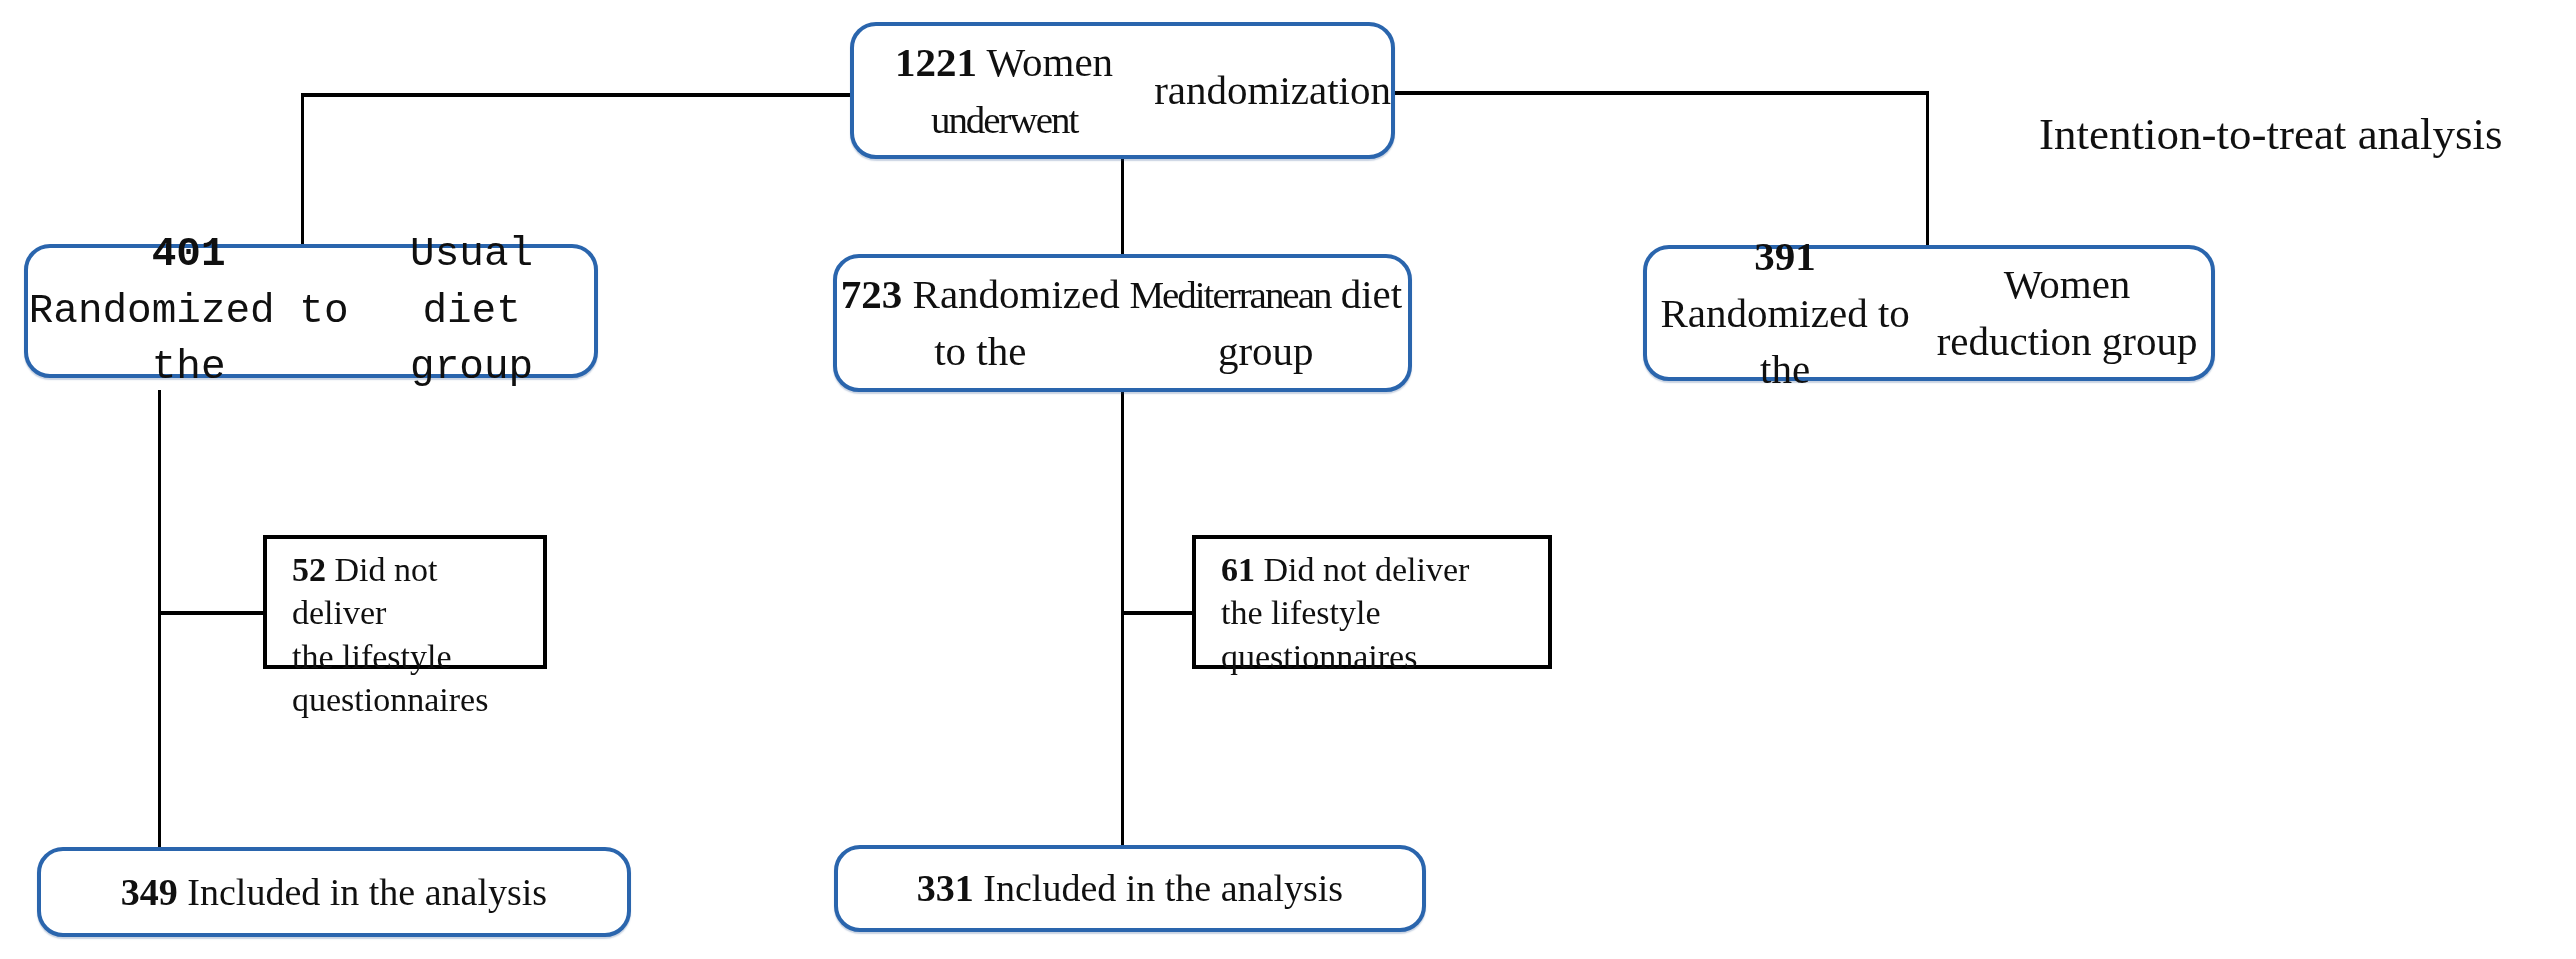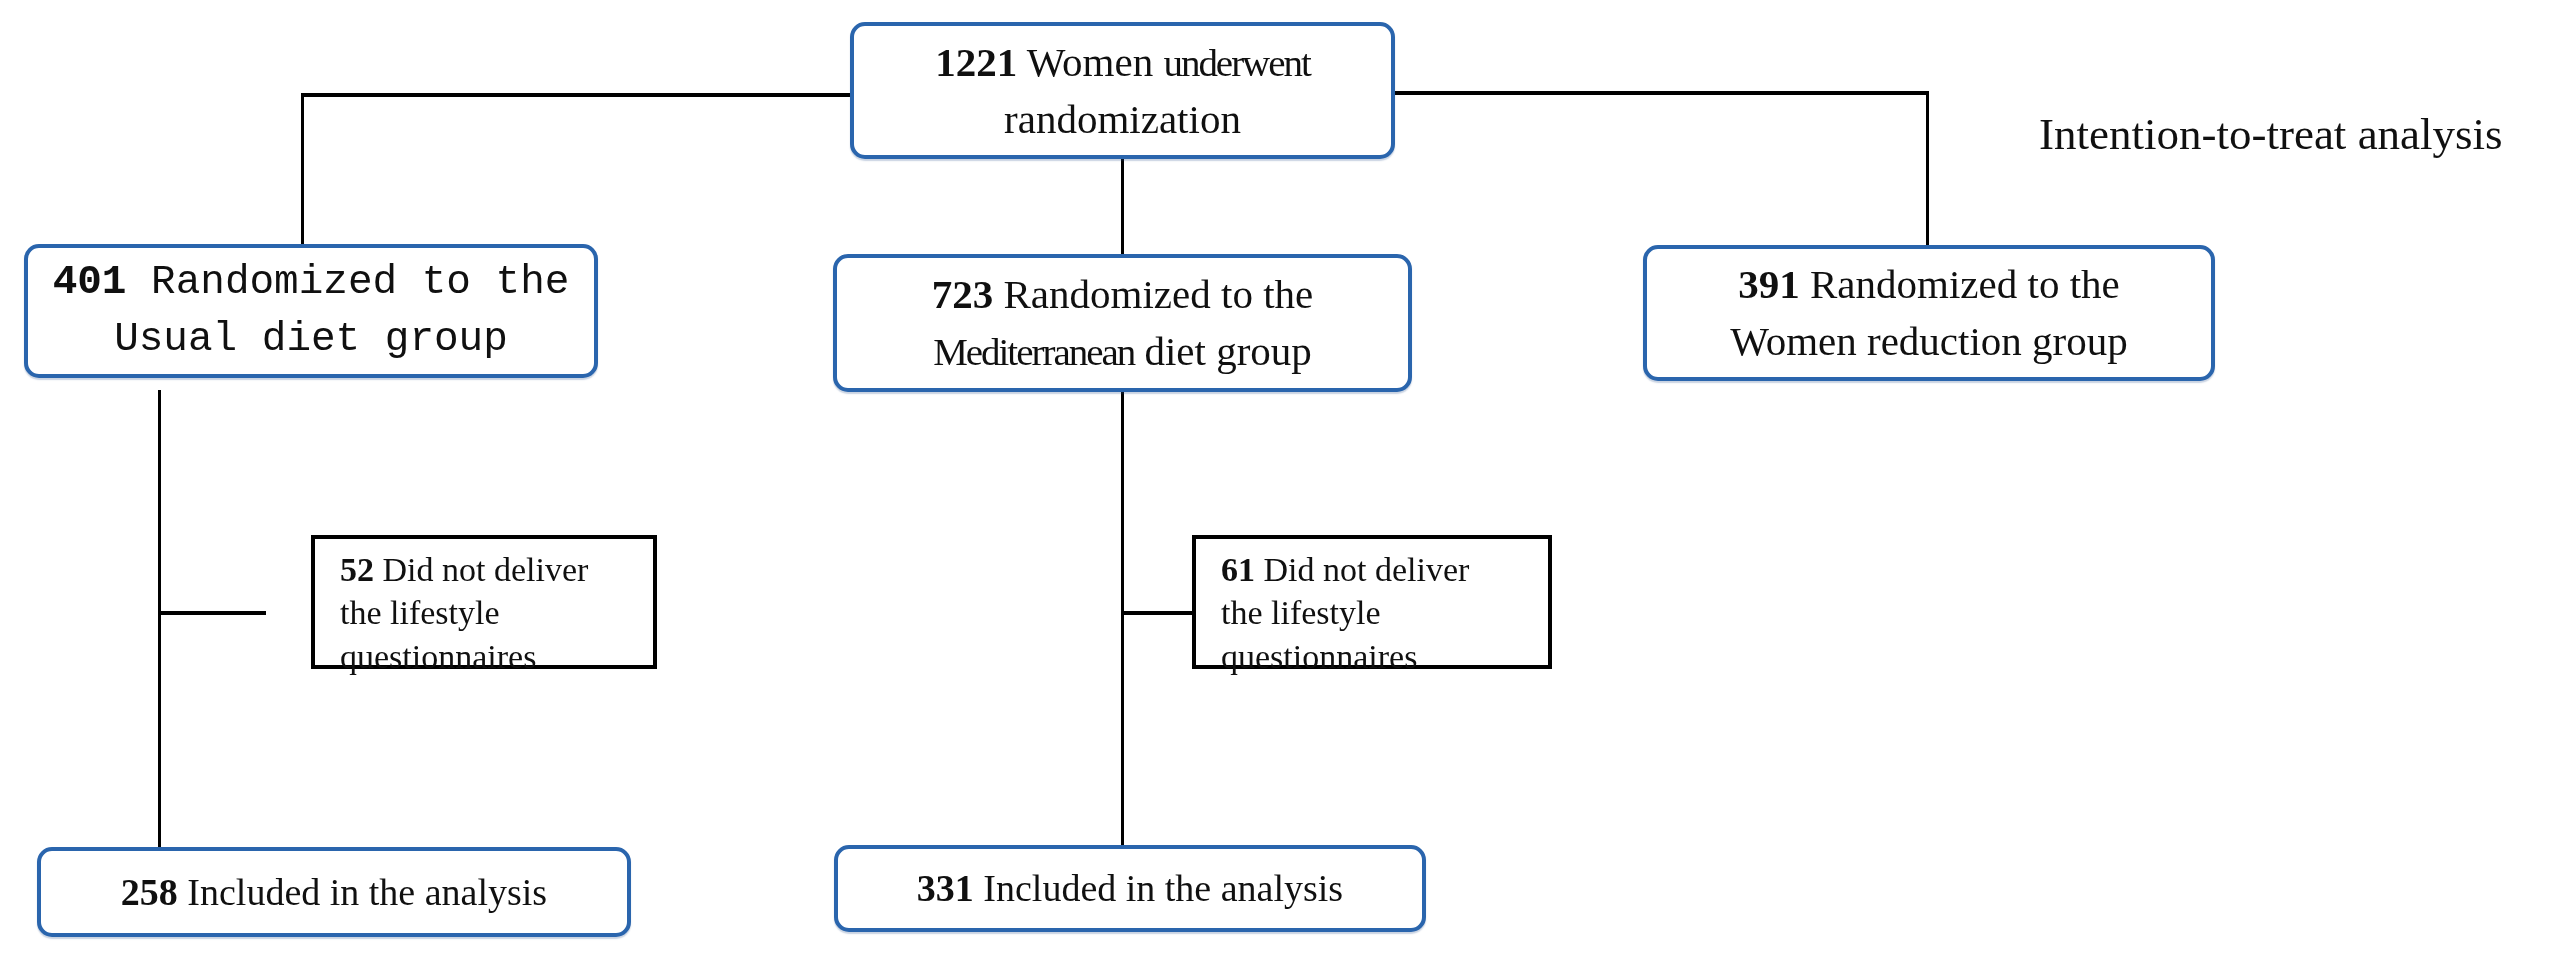--- a/index.html
+++ b/index.html
@@ -13,23 +13,23 @@
     overflow:hidden;
   }
   .conn{position:absolute;background:#000000;}
   .box{
     position:absolute;
     background:#ffffff;
     box-sizing:border-box;
   }
   .blue{
     border:4px solid #2A65AD;
-    border-radius:15px;
+    border-radius:26px;
     display:flex;
-    flex-direction:column;
+    flex-direction:row;
     justify-content:center;
     align-items:center;
     text-align:center;
     font-size:41px;
     line-height:1.38;
     box-shadow:0 2px 1.3px rgba(40,80,140,0.25);
   }
   .blue.single{font-size:38px;}
   .black{
     border:4px solid #000000;
@@ -76,34 +76,34 @@
   <div class="box blue" style="left:833px;top:254px;width:579px;height:138px;">
     <div><b class="num">723</b><span> Randomized to the</span></div>
     <div><span class="cond">Mediterranean</span><span> diet group</span></div>
   </div>
 
   <div class="box blue" style="left:1643px;top:245px;width:572px;height:136px;">
     <div><b class="num">391</b><span> Randomized to the</span></div>
     <div>Women reduction group</div>
   </div>
 
-  <div class="box black" style="left:263px;top:535px;width:346px;height:134px;margin-left:48px;">
+  <div class="box black" style="left:263px;top:535px;width:284px;height:134px;">
     <div><b class="num">52</b><span> Did not deliver</span></div>
     <div>the lifestyle</div>
     <div>questionnaires</div>
   </div>
 
   <div class="box black" style="left:1192px;top:535px;width:360px;height:134px;">
     <div><b class="num">61</b><span> Did not deliver</span></div>
     <div>the lifestyle</div>
     <div>questionnaires</div>
   </div>
 
   <div class="box blue single" style="left:37px;top:847px;width:594px;height:90px;">
-    <div><b class="num">258</b><span> Included in the analysis</span></div>
+    <div><b class="num">349</b><span> Included in the analysis</span></div>
   </div>
 
   <div class="box blue single" style="left:834px;top:845px;width:592px;height:87px;">
     <div><b class="num">331</b><span> Included in the analysis</span></div>
   </div>
 
 </div>
 
 
 </body></html>

